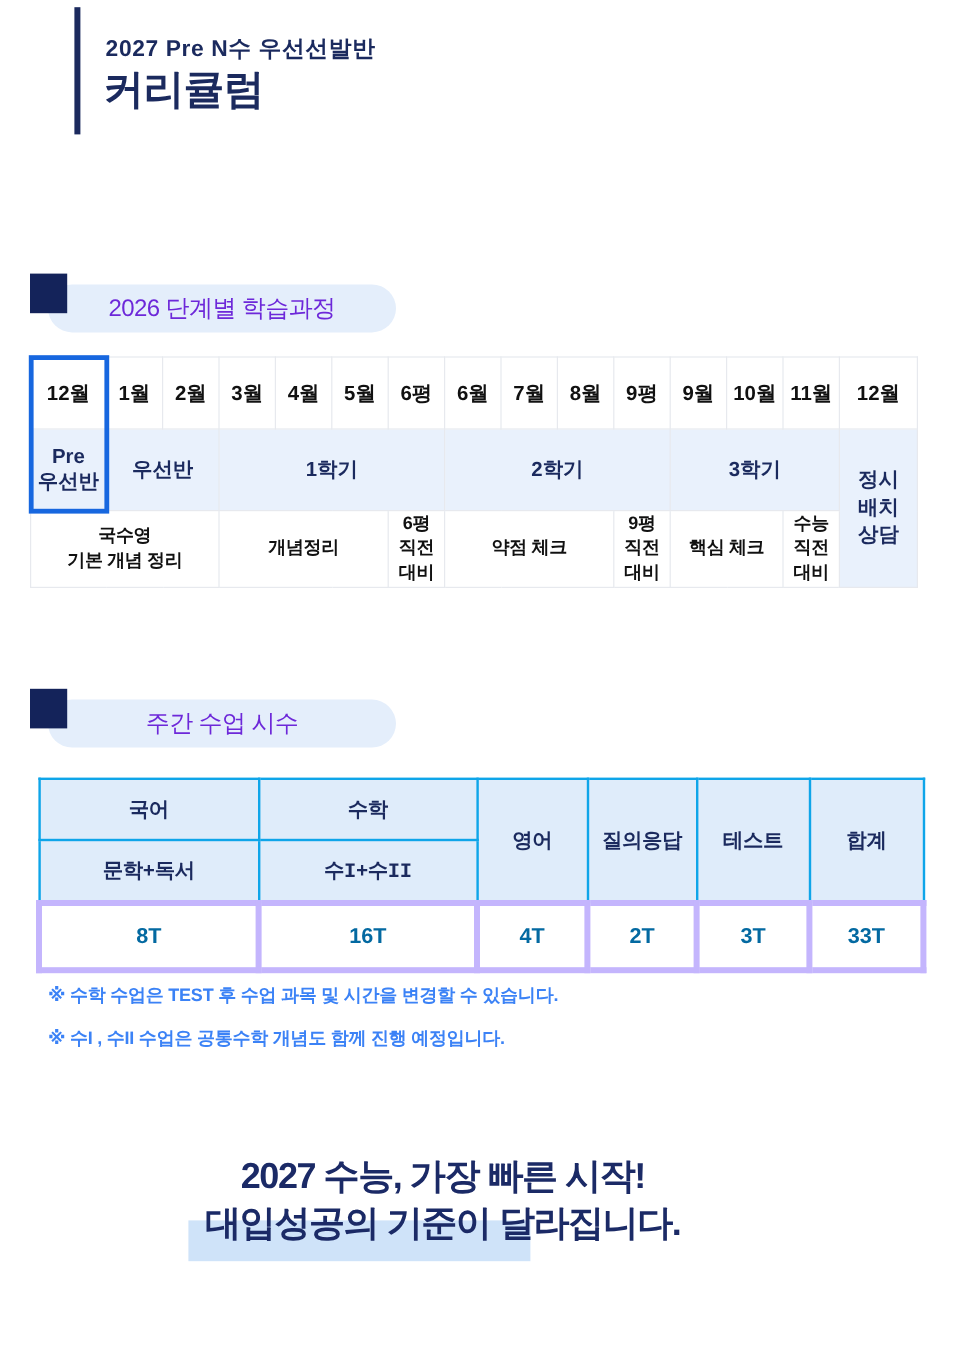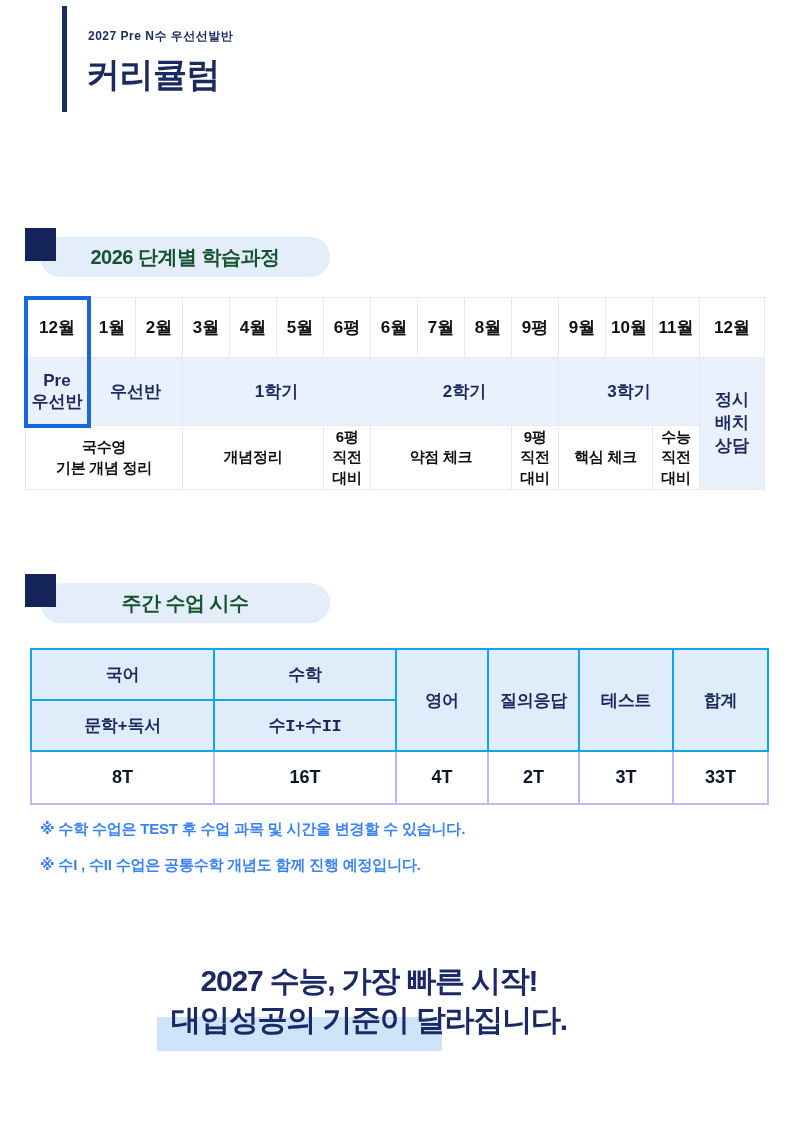--- a/index.html
+++ b/index.html
@@ -3,43 +3,43 @@
 <meta charset="utf-8">
 <style>
   html,body{margin:0;padding:0;}
   body{
     width:794px;height:1123px;position:relative;background:#ffffff;
     font-family:"Liberation Sans","DejaVu Sans",sans-serif;
     color:#111;overflow:hidden;
   }
   
   .top-accent-bar{position:absolute;left:62px;top:6px;width:5px;height:106px;background:#1b2a5e;}
-  .header-subtitle{position:absolute;left:88px;top:28px;font-size:12px;font-weight:bold;color:#1b2a5e;letter-spacing:.5px;}
+  .header-subtitle{position:absolute;left:88px;top:28px;font-size:19px;font-weight:bold;color:#1b2a5e;letter-spacing:.5px;}
   .header-title{position:absolute;left:86px;top:52px;font-size:34px;font-weight:bold;color:#1b2a5e;letter-spacing:-.5px;}
   
   .section-head{position:absolute;width:340px;height:52px;}
   .section-head .sq{position:absolute;left:0;top:0;width:31px;height:33px;background:#14235a;z-index:2;}
   .section-head .pill{position:absolute;left:15px;top:9px;width:290px;height:40px;background:#e4eefb;border-radius:22px;z-index:1;}
-  .section-head .pill span{display:block;line-height:40px;text-align:center;font-size:20px;font-weight:bold;color:#14532d;letter-spacing:-.5px;}
+  .section-head .pill span{display:block;line-height:40px;text-align:center;font-size:20px;font-weight:normal;color:#6d28d9;letter-spacing:-.5px;}
   #section1-head{left:25px;top:228px;}
   #section2-head{left:25px;top:574px;}
   
   .curriculum-table{position:absolute;left:25px;top:297px;width:592px;border-collapse:collapse;table-layout:fixed;}
   .curriculum-table td{border:1px solid #e7e9ee;text-align:center;vertical-align:middle;font-weight:bold;padding:0;}
   .curriculum-table tr.month-row td{height:59px;font-size:17px;color:#111;}
   .curriculum-table td.red{color:#ee4a55;}
   .curriculum-table tr.phase-row td{height:67px;font-size:17px;color:#1b2a5e;background:#e9f1fc;}
   .curriculum-table td.pre-cell{background:#ffffff;white-space:pre-line;line-height:1.2;font-size:17px;margin-left:36px;}
   .curriculum-table td.consult-cell{background:#ffffff;color:#111;font-size:16px;white-space:pre-line;line-height:1.35;}
   .curriculum-table tr.activity-row td{height:63px;font-size:15px;color:#111;background:#fff;white-space:pre-line;line-height:1.35;letter-spacing:-.3px;}
   .highlight-box{position:absolute;left:24px;top:296px;width:67px;height:132px;border:4px solid #1767df;box-sizing:border-box;z-index:3;pointer-events:none;}
   
   .weekly-table{position:absolute;left:30px;top:648px;width:737px;border-collapse:collapse;table-layout:fixed;}
   .weekly-table th{background:#dfecfa;border:2px solid #0ea5e9;color:#1b2a5e;font-size:17px;font-weight:bold;height:47px;letter-spacing:-.3px;font-family:Liberation Mono, monospace;}
-  .weekly-table td.hours{border:2px solid #c4b5fd;background:#fff;color:#0f172a;text-align:center;font-size:18px;font-weight:bold;height:49px;}
+  .weekly-table td.hours{border:5px solid #c4b5fd;background:#fff;color:#0369a1;text-align:center;font-size:18px;font-weight:bold;height:49px;}
   
   .notes{position:absolute;left:40px;top:820px;font-size:15px;font-weight:bold;color:#3b82f6;letter-spacing:-.2px;}
   .notes .note-line{margin-bottom:17px;}
   
   .slogan{position:absolute;left:0;top:963px;width:738px;text-align:center;color:#1b2a66;font-weight:bold;font-size:30px;line-height:1.22;letter-spacing:-1.2px;}
   .slogan .line2-wrap{position:relative;display:inline-block;margin-top:2px;text-align:right;}
   .slogan .line2-wrap .band{position:absolute;left:-14px;bottom:-13px;width:72%;height:34px;background:#cfe3f9;z-index:0;}
   .slogan .line2-wrap .txt{position:relative;z-index:1;}
 </style>
 </head>

